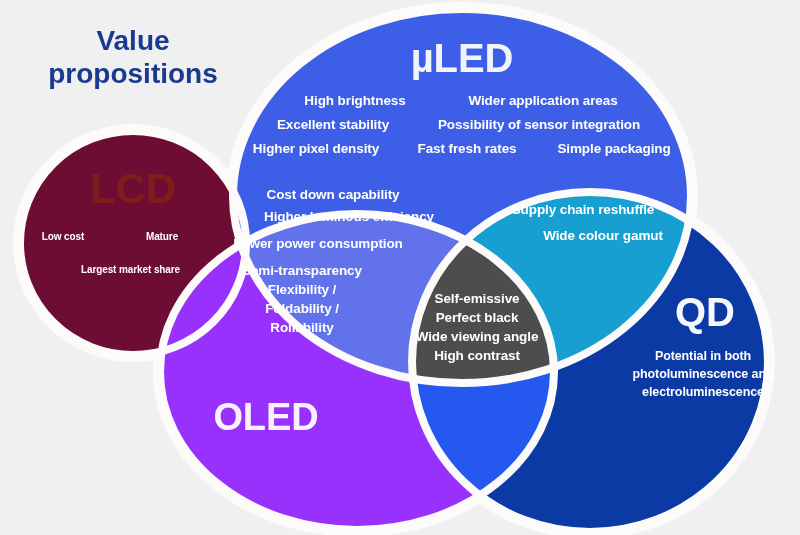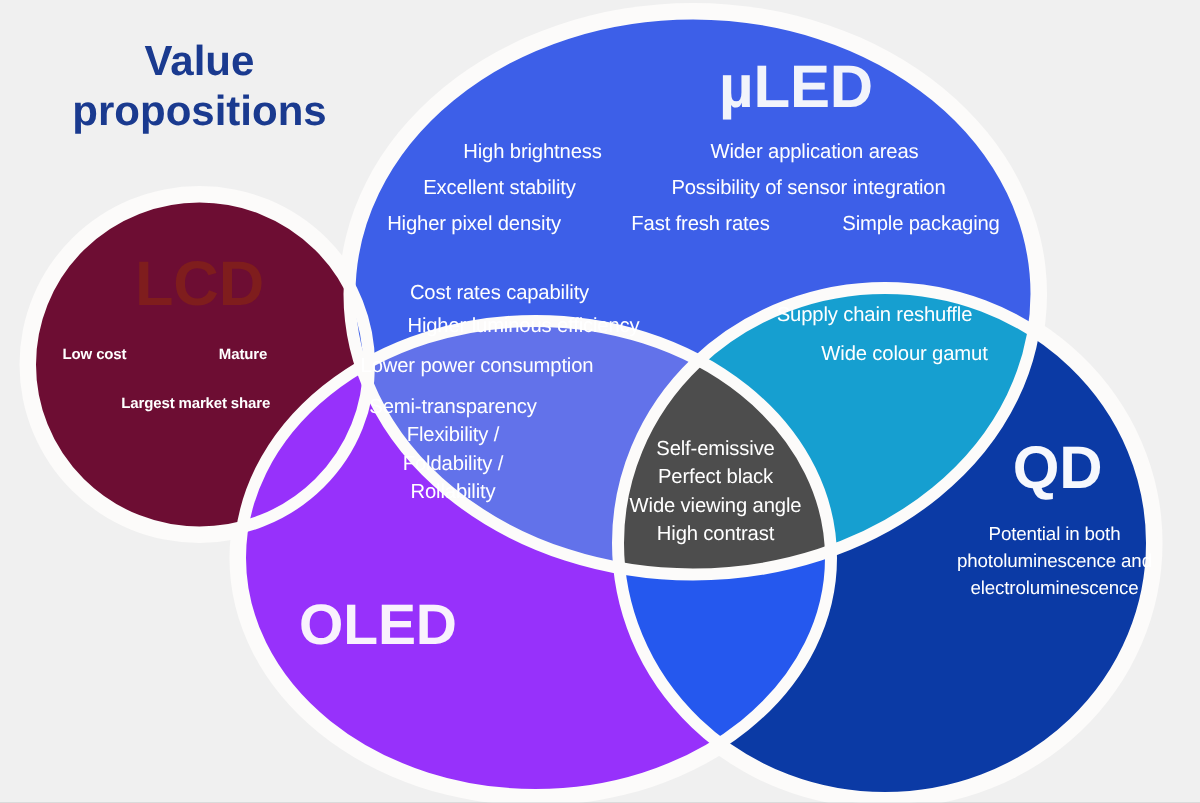--- a/index.html
+++ b/index.html
@@ -45,21 +45,21 @@
   .big-name {
     font-size: 42px;
     font-weight: bold;
     color: #7f1d1d;
   }
   .uled-name { font-size: 40px; color: #f2f4fb; }
   .qd-name   { font-size: 40px; color: #f6f8fd; }
   .oled-name { font-size: 38px; color: #f9f2fd; }
   .item {
     font-size: 13.5px;
-    font-weight: normal;
+    font-weight: bold;
     line-height: 1.0;
   }
   .item-lcd { font-size: 10px; }
   .multi { line-height: 1.42; white-space: pre-line; }
 </style>
 </head>
 <body>
 
 <div id="stage">
 
@@ -143,52 +143,52 @@
   </svg>
 
   <div class="title" style="left:28px; top:24px; width:210px;">Value
 propositions</div>
 
   <div class="lbl big-name" style="left:33px; top:165px; width:200px;">LCD</div>
   <div class="lbl item-lcd" style="left:8px; top:231px; width:110px;">Low cost</div>
   <div class="lbl item-lcd" style="left:112px; top:231px; width:100px;">Mature</div>
   <div class="lbl item-lcd" style="left:23px; top:264px; width:215px;">Largest market share</div>
 
-  <div class="lbl uled-name" style="left:342px; top:36px; width:240px;text-align:right;">µLED</div>
+  <div class="lbl uled-name" style="left:342px; top:36px; width:240px;">µLED</div>
 
   <div class="lbl item" style="left:275px; top:94px; width:160px;">High brightness</div>
   <div class="lbl item" style="left:443px; top:94px; width:200px;">Wider application areas</div>
 
   <div class="lbl item" style="left:250px; top:118px; width:166px;">Excellent stability</div>
   <div class="lbl item" style="left:424px; top:118px; width:230px;">Possibility of sensor integration</div>
 
   <div class="lbl item" style="left:228px; top:142px; width:176px;">Higher pixel density</div>
   <div class="lbl item" style="left:400px; top:142px; width:134px;">Fast fresh rates</div>
   <div class="lbl item" style="left:534px; top:142px; width:160px;">Simple packaging</div>
 
   <div class="lbl item" style="left:243px; top:166px; width:212px;margin-top:44px;">Higher luminous efficiency</div>
 
-  <div class="lbl item" style="left:232px; top:188px; width:202px;">Cost rates capability</div>
+  <div class="lbl item" style="left:232px; top:188px; width:202px;">Cost down capability</div>
 
   <div class="lbl item" style="left:205px; top:208px; width:226px;margin-top:29px;">Lower power consumption</div>
 
   <div class="lbl item" style="left:522px; top:229px; width:162px;">Wide colour gamut</div>
   <div class="lbl item" style="left:498px; top:203px; width:170px;">Supply chain reshuffle</div>
 
   <div class="lbl item multi" style="left:231px; top:261px; width:142px;">Semi-transparency
 Flexibility /
 Foldability /
 Rollability</div>
 
   <div class="lbl item multi" style="left:392px; top:289px; width:170px;">Self-emissive
 Perfect black
 Wide viewing angle
 High contrast</div>
 
 
-  <div class="lbl oled-name" style="left:177px; top:396px; width:150px;">OLED</div>
+  <div class="lbl oled-name" style="left:191px; top:396px; width:150px;">OLED</div>
 
   <div class="lbl qd-name" style="left:655px; top:290px; width:100px;">QD</div>
   <div class="lbl item multi" style="left:620px; top:348px; width:166px; font-size:12.5px;">Potential in both
 photoluminescence and
 electroluminescence</div>
 
 </div>
 
 </body></html>

